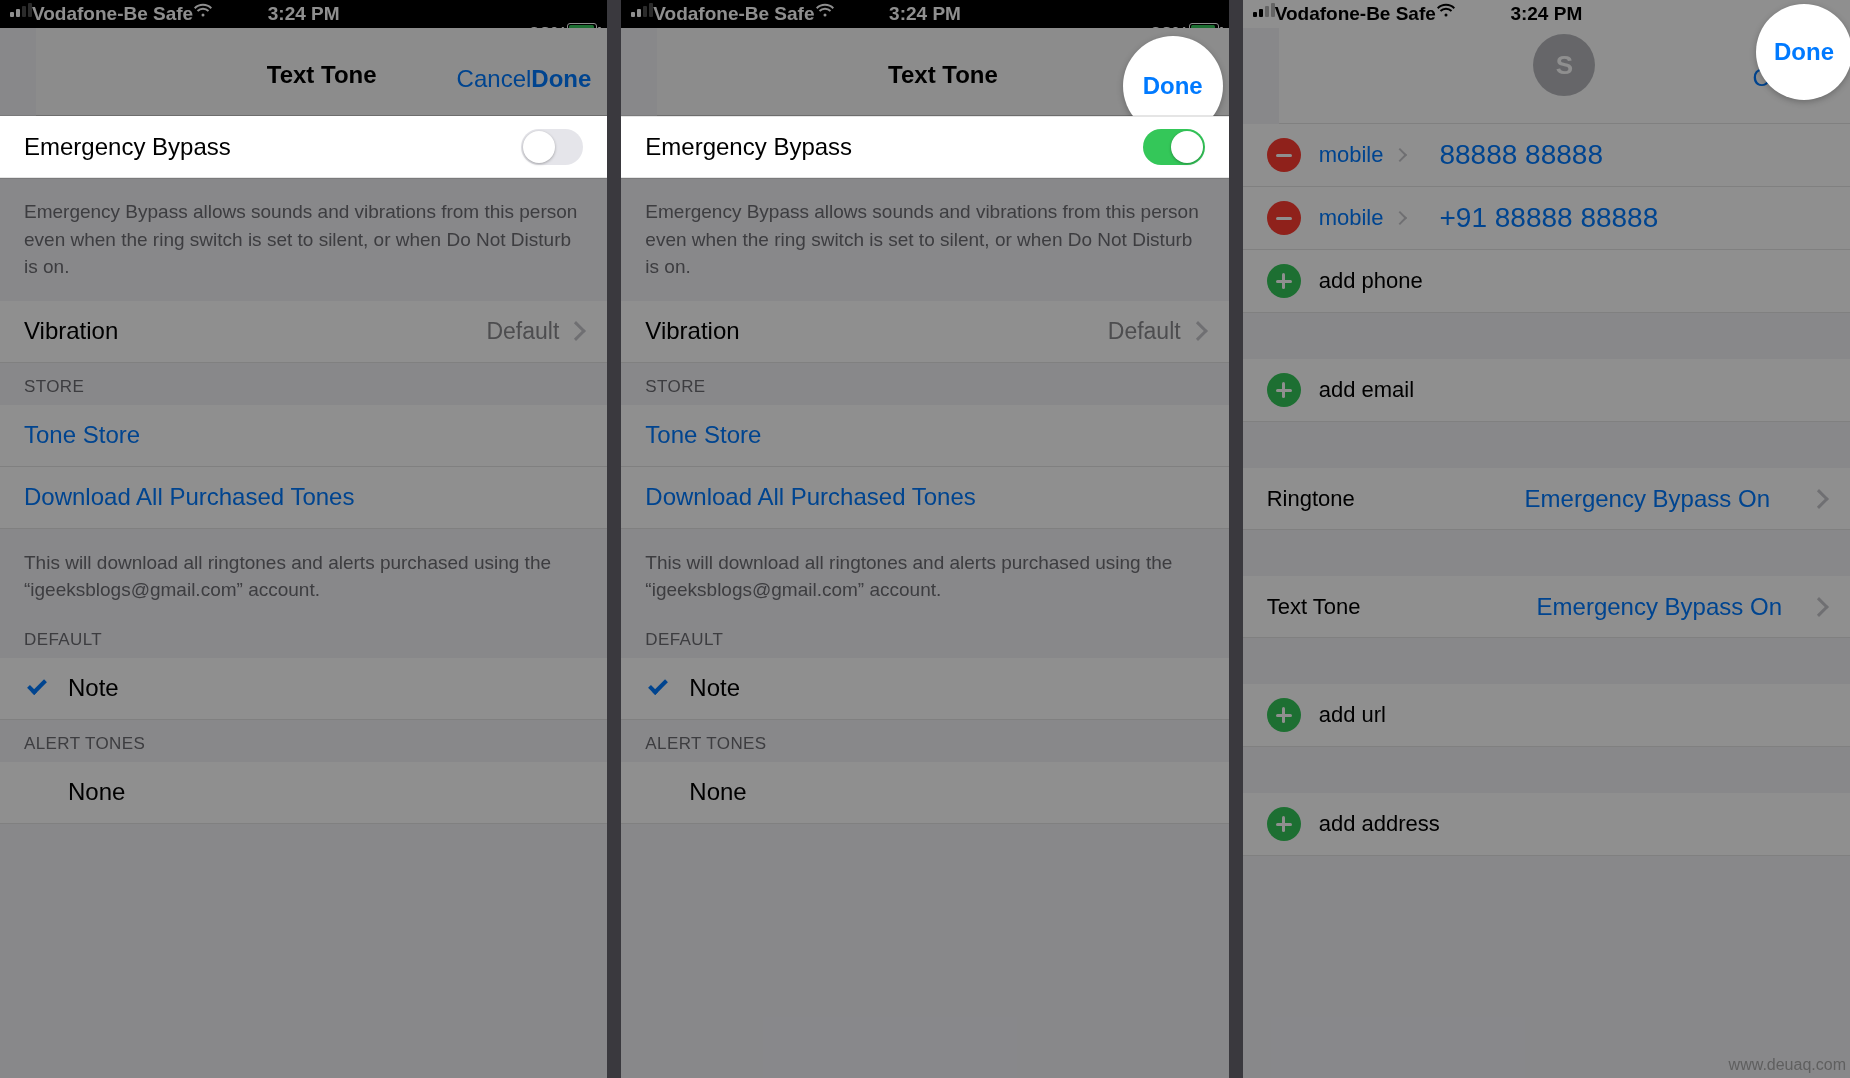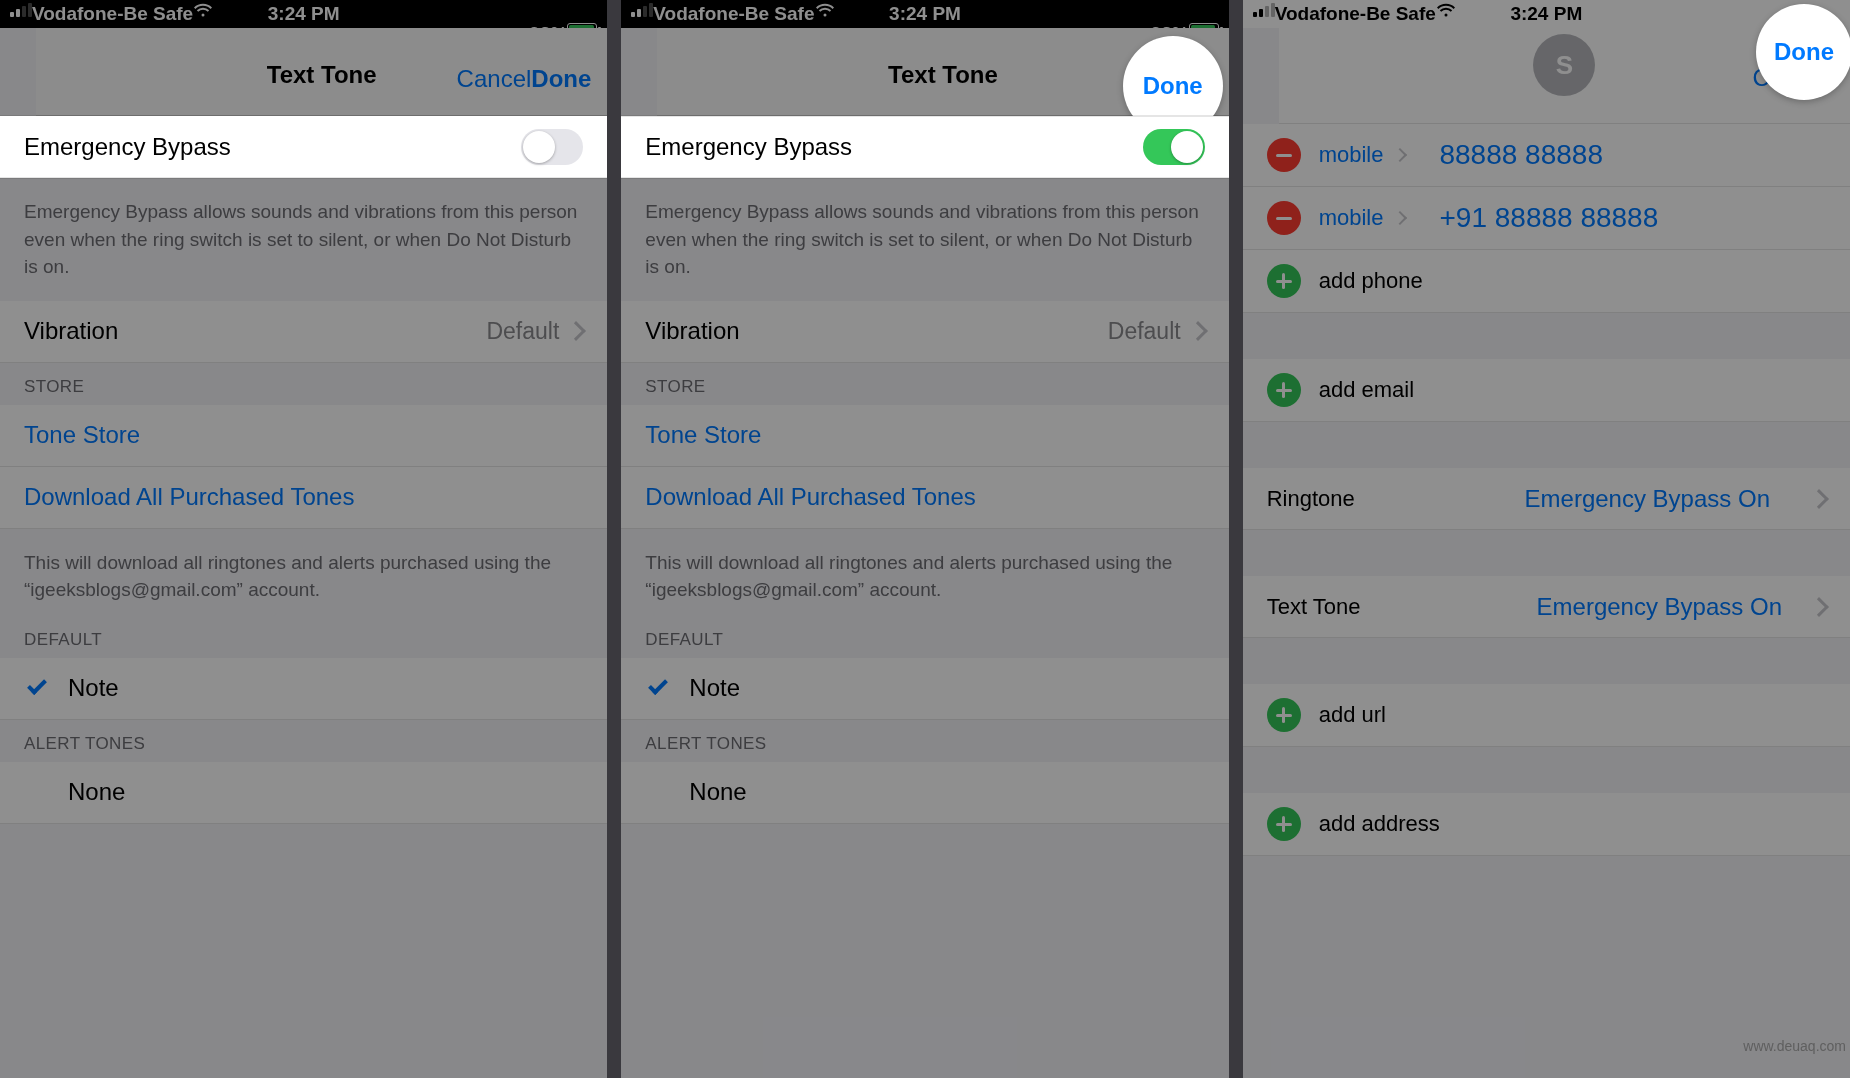--- a/index.html
+++ b/index.html
@@ -70,21 +70,21 @@
   .battfill{position:absolute;left:1px;top:1px;bottom:1px;width:88%;background:#34c759;border-radius:1.5px;}
 
   .spacer-big{height:46px;background:#f2f2f7;}
 
   .screen3 .nav { height:96px; }
   .screen.light .nav { background:#fff; border-bottom:1px solid rgba(0,0,0,.1); }
   .screen.light { background:#f2f2f7; }
 
   .chevsm { display:inline-block; width:10px; height:10px; border-right:2.5px solid #c7c7cc; border-bottom:2.5px solid #c7c7cc; transform:rotate(-45deg); }
 
-  .watermark{position:absolute;right:4px;bottom:24px;font-size:14px;color:#aaa;z-index:4;}
+  .watermark{position:absolute;right:4px;bottom:4px;font-size:16px;color:#aaa;z-index:4;}
 </style>
 <style>.screen.dim::after{z-index:8}</style></head>
 <body>
 
 <div class="wrap">
 
   <div class="screen dim">
     <div class="status">
       <div class="left">
         <span class="sig">

